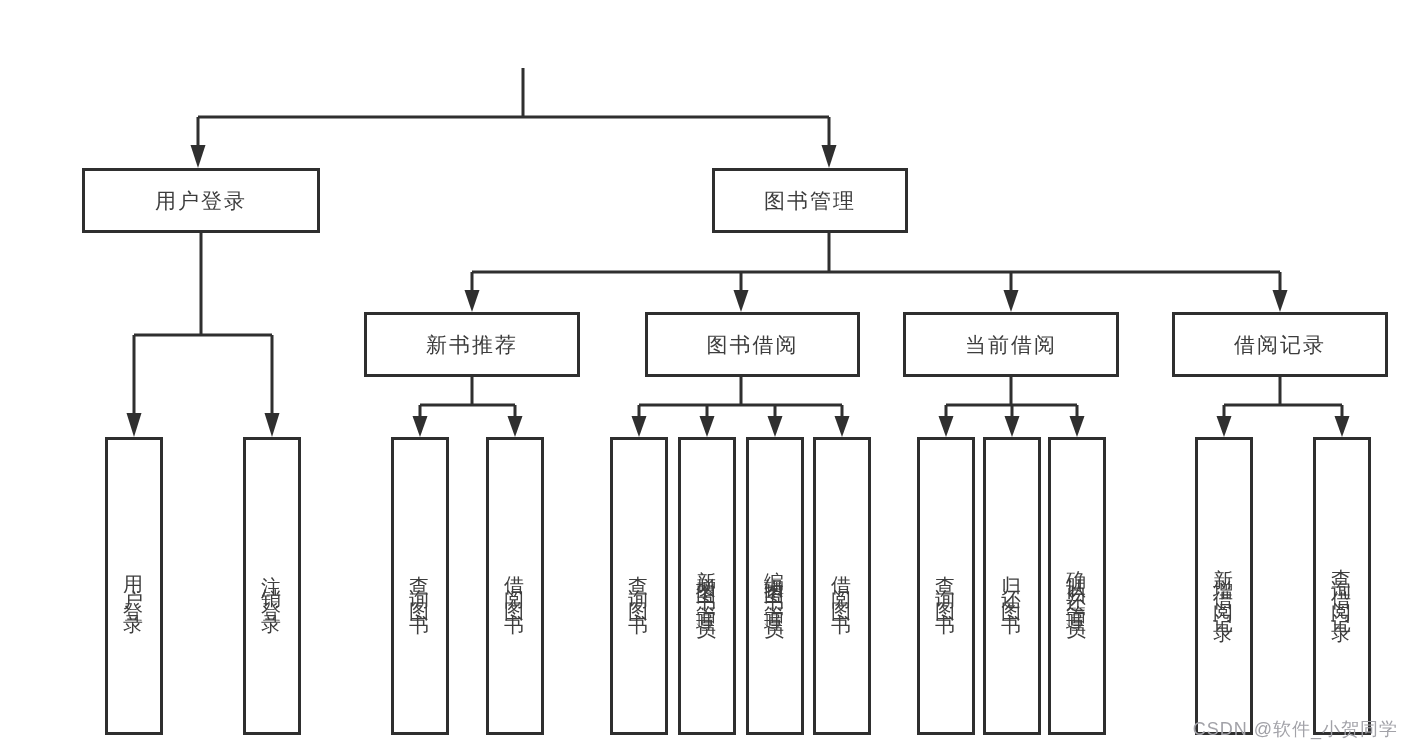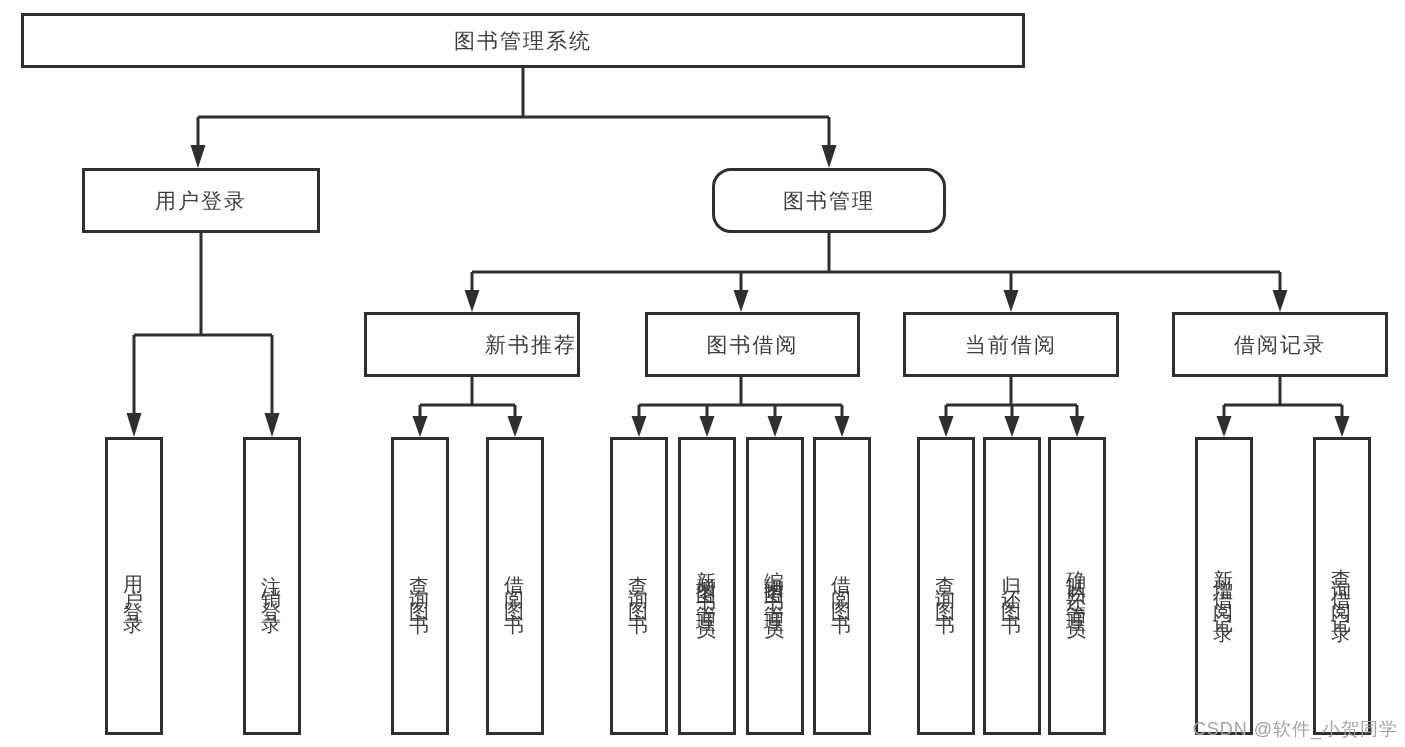--- a/index.html
+++ b/index.html
@@ -85,32 +85,29 @@
       <polygon points="767.5,416 782.5,416 775,437"></polygon>
       <polygon points="834.5,416 849.5,416 842,437"></polygon>
       <polygon points="938.5,416 953.5,416 946,437"></polygon>
       <polygon points="1004.5,416 1019.5,416 1012,437"></polygon>
       <polygon points="1069.5,416 1084.5,416 1077,437"></polygon>
       <polygon points="1216.5,416 1231.5,416 1224,437"></polygon>
       <polygon points="1334.5,416 1349.5,416 1342,437"></polygon>
     </g>
   </svg>
 
-  <div class="node h" style="left:21px; top:13px; width:1004px; height:55px;">
-    <span>图书管理系统</span>
-  </div>
 
   <div class="node h" style="left:82px; top:168px; width:238px; height:65px;">
     <span>用户登录</span>
   </div>
-  <div class="node h" style="left:712px; top:168px; width:234px; height:65px;border-radius:19px;">
+  <div class="node h" style="left:712px; top:168px; width:196px; height:65px;">
     <span>图书管理</span>
   </div>
 
-  <div class="node h" style="left:364px; top:312px; width:216px; height:65px;justify-content:flex-end;">
+  <div class="node h" style="left:364px; top:312px; width:216px; height:65px;">
     <span>新书推荐</span>
   </div>
   <div class="node h" style="left:633px; top:312px; width:215px; height:65px;margin-left:12px;">
     <span>图书借阅</span>
   </div>
   <div class="node h" style="left:1172px; top:312px; width:216px; height:65px;">
     <span>借阅记录</span>
   </div>
   <div class="node h" style="left:903px; top:312px; width:216px; height:65px;">
     <span>当前借阅</span>

